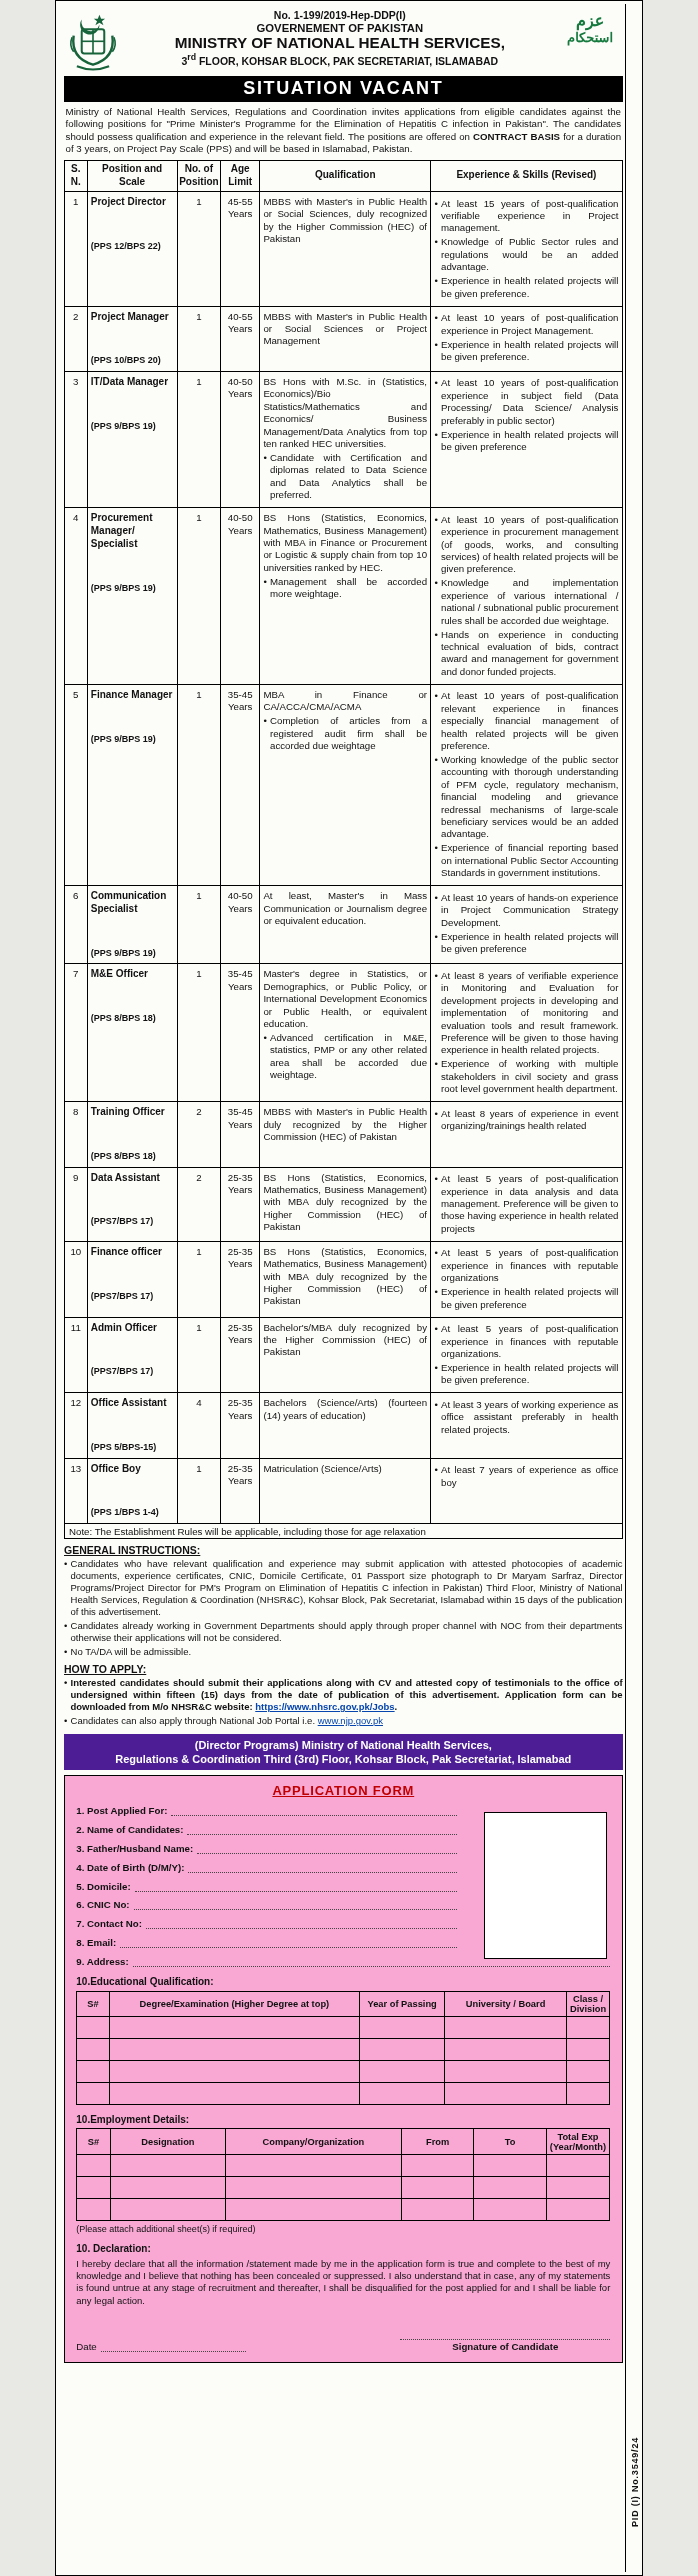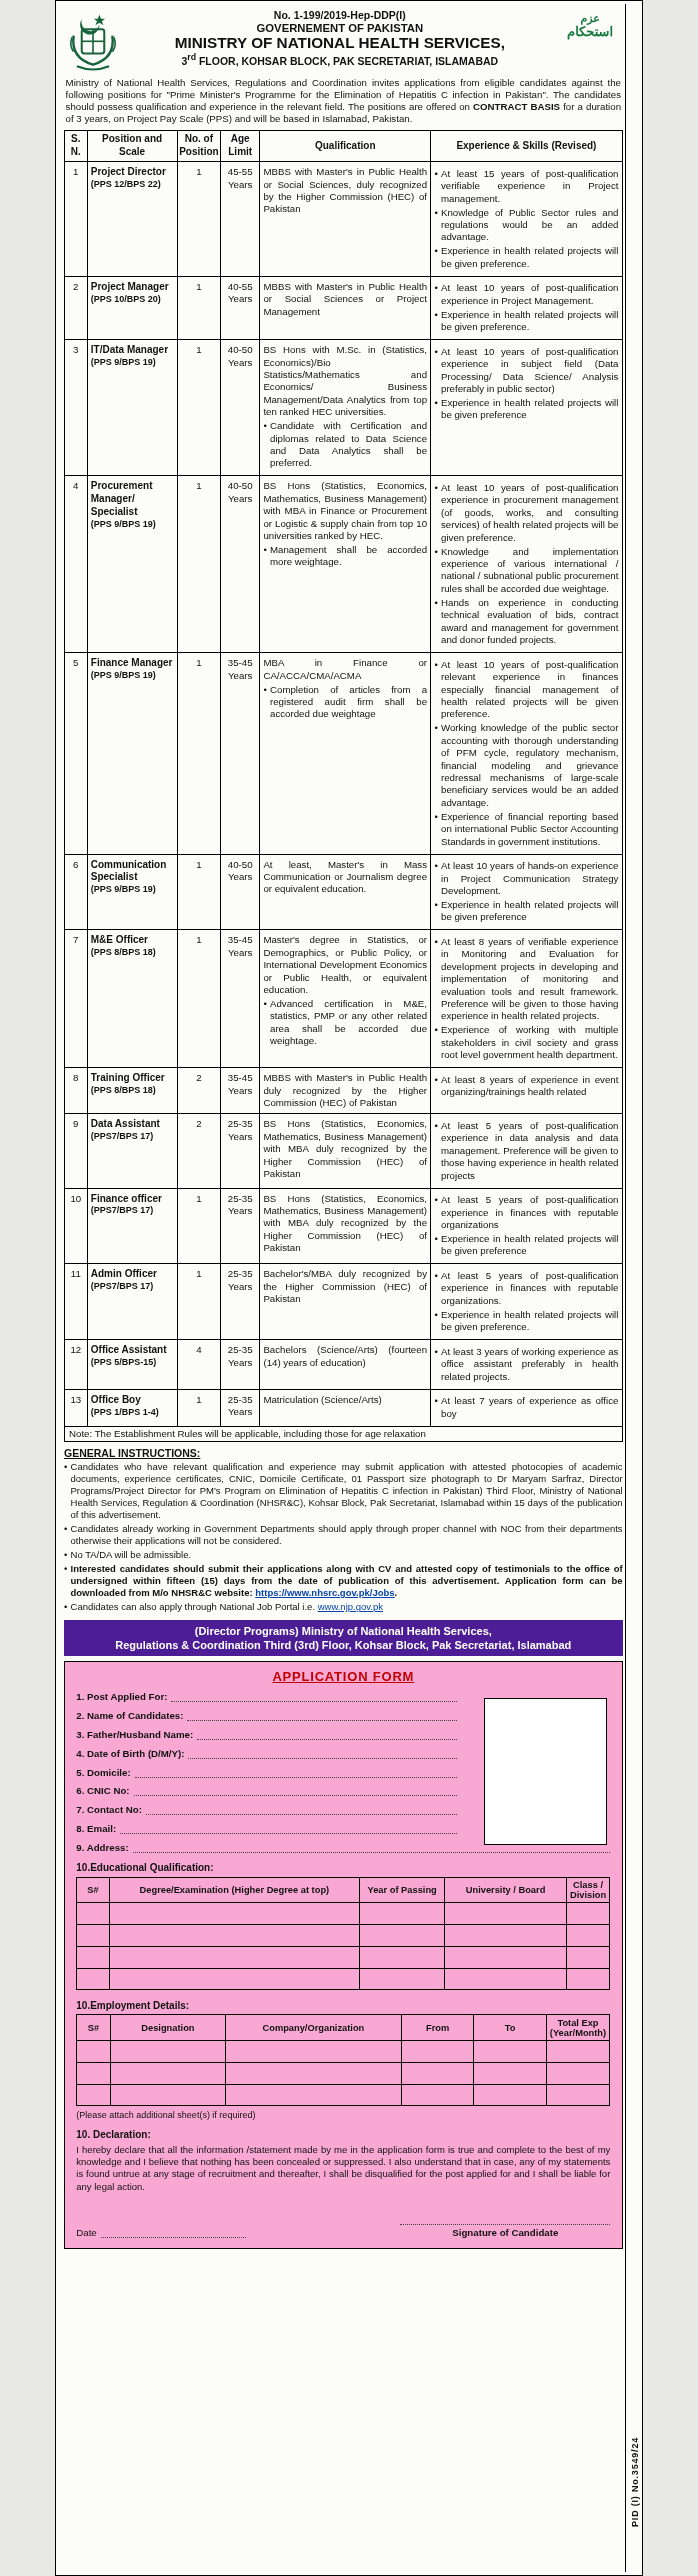--- a/index.html
+++ b/index.html
@@ -6,37 +6,37 @@
   .page{
     position:relative; width:588px; min-height:2576px; box-sizing:border-box;
     margin:0 auto; background:#fcfcf9; color:#111;
     border:1.6px solid #000; padding:6.5px 19.4px 11.3px 8px;
     font-family:"Liberation Sans", sans-serif;
   }
   
   .header{display:flex; align-items:flex-start; justify-content:space-between; margin-bottom:3.2px;}
   .emblem{width:58px; height:65px; flex:0 0 auto;}
   .urdu-logo{width:65px; flex:0 0 auto; text-align:center; color:#167a3e; font-weight:bold; line-height:1.15; padding-top:4.8px;}
-  .urdu-logo .l1{font-size:11px;}
+  .urdu-logo .l1{font-size:16px;}
   .urdu-logo .l2{font-size:13px;}
   .header-center{flex:1; text-align:center; padding-top:1.6px;}
   .ref{font-size:10.5px; font-weight:bold;}
   .govt{font-size:11.3px; font-weight:bold; margin-top:0.8px;}
   .ministry{font-size:15.3px; font-weight:bold; line-height:1.12;}
   .addr{font-size:10.5px; font-weight:bold; margin-top:0.8px;}
   
   .banner{background:#000; color:#fff; text-align:center; font-weight:bold; font-size:18px; letter-spacing:1.6px; padding:2.4px 0 3.2px;}
   .intro{font-size:9.7px; text-align:justify; margin:4px 1.6px 4.8px; line-height:1.25;}
   
   table{border-collapse:collapse; width:100%;}
   .jobs th,.jobs td{border:1px solid #000; vertical-align:top; padding:4px 3.2px; font-size:9.7px; line-height:1.28;}
   .jobs th{text-align:center; font-size:10px; vertical-align:middle; padding:2.4px 1.6px;}
   td.c{text-align:center;}
   .pos-name{font-weight:bold; font-size:10px;}
-  .pos-scale{font-weight:bold; font-size:9px;}
+  .pos-scale{font-weight:bold; font-size:9px;margin-top:32px;}
   .qual-main{text-align:justify;}
   .bullet-row{display:flex; gap:3.2px; margin:1.6px 0; text-align:justify;}
   .bullet{flex:0 0 auto;}
   .btext{flex:1;}
   .note{border:1px solid #000; border-top:none; font-size:9.7px; padding:1.6px 4px;}
   
   .gi-title{font-weight:bold; font-size:10.5px; text-decoration:underline; margin:4.8px 0 2.4px;}
   .gi-list .bullet-row,.hta .bullet-row{font-size:9.5px; line-height:1.25; margin:2.4px 0;}
   .hta .bold-item{font-weight:bold;}
   a.doclink{color:#0645ad; text-decoration:underline; cursor:pointer;}
@@ -89,20 +89,21 @@
       <div class="govt">GOVERNEMENT OF PAKISTAN</div>
       <div class="ministry">MINISTRY OF NATIONAL HEALTH SERVICES,</div>
       <div class="addr"><span>3</span><sup>rd</sup><span> FLOOR, KOHSAR BLOCK, PAK SECRETARIAT, ISLAMABAD</span></div>
     </div>
     <div class="urdu-logo">
       <div class="l1">عزم</div>
       <div class="l2">استحکام</div>
     </div>
   </div>
 
+  <div class="banner">SITUATION VACANT</div>
 
   <p class="intro"><span>Ministry of National Health Services, Regulations and Coordination invites applications from eligible candidates against the following positions for "Prime Minister's Programme for the Elimination of Hepatitis C infection in Pakistan". The candidates should possess qualification and experience in the relevant field. The positions are offered on </span><b>CONTRACT BASIS</b><span> for a duration of 3 years, on Project Pay Scale (PPS) and will be based in Islamabad, Pakistan.</span></p>
 
   <table class="jobs">
     <colgroup>
       <col style="width:22.6px">
         <col style="width:90px">
         <col style="width:40px">
         <col style="width:39px">
         <col style="width:171px">
@@ -472,20 +473,21 @@
           <span class="btext">Candidates already working in Government Departments should apply through proper channel with NOC from their departments otherwise their applications will not be considered.</span>
         </div>
         <div class="bullet-row">
           <span class="bullet">•</span>
           <span class="btext">No TA/DA will be admissible.</span>
         </div>
       </div>
   </div>
 
   <div class="hta">
+    <div class="gi-title">HOW TO APPLY:</div>
     <div class="bullet-row bold-item">
       <span class="bullet">•</span>
       <span class="btext"><span>Interested candidates should submit their applications along with CV and attested copy of testimonials to the office of undersigned within fifteen (15) days from the date of publication of this advertisement. Application form can be downloaded from M/o NHSR&amp;C website: </span><a class="doclink">https://www.nhsrc.gov.pk/Jobs</a><span>.</span></span>
     </div>
     <div class="bullet-row">
       <span class="bullet">•</span>
       <span class="btext"><span>Candidates can also apply through National Job Portal i.e. </span><a class="doclink">www.njp.gov.pk</a></span>
     </div>
   </div>
 

